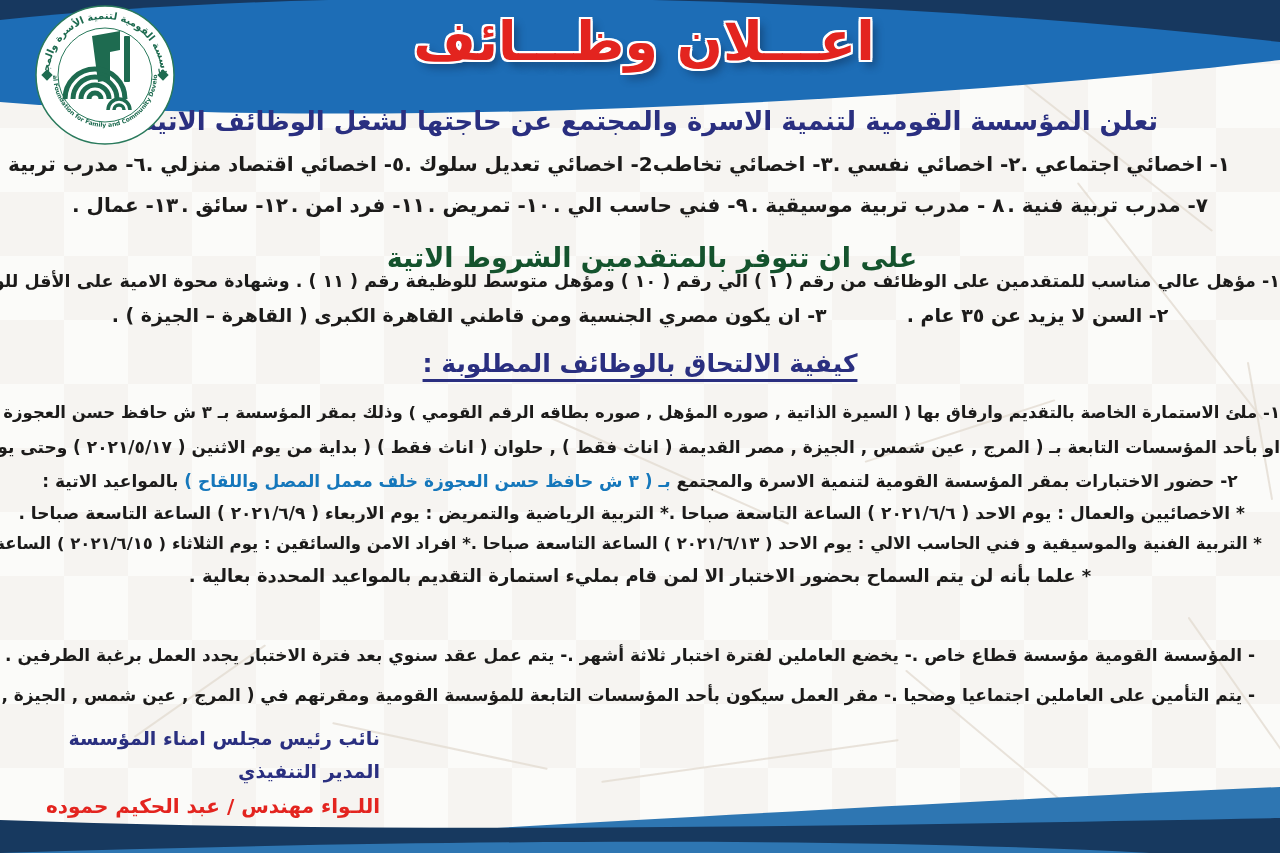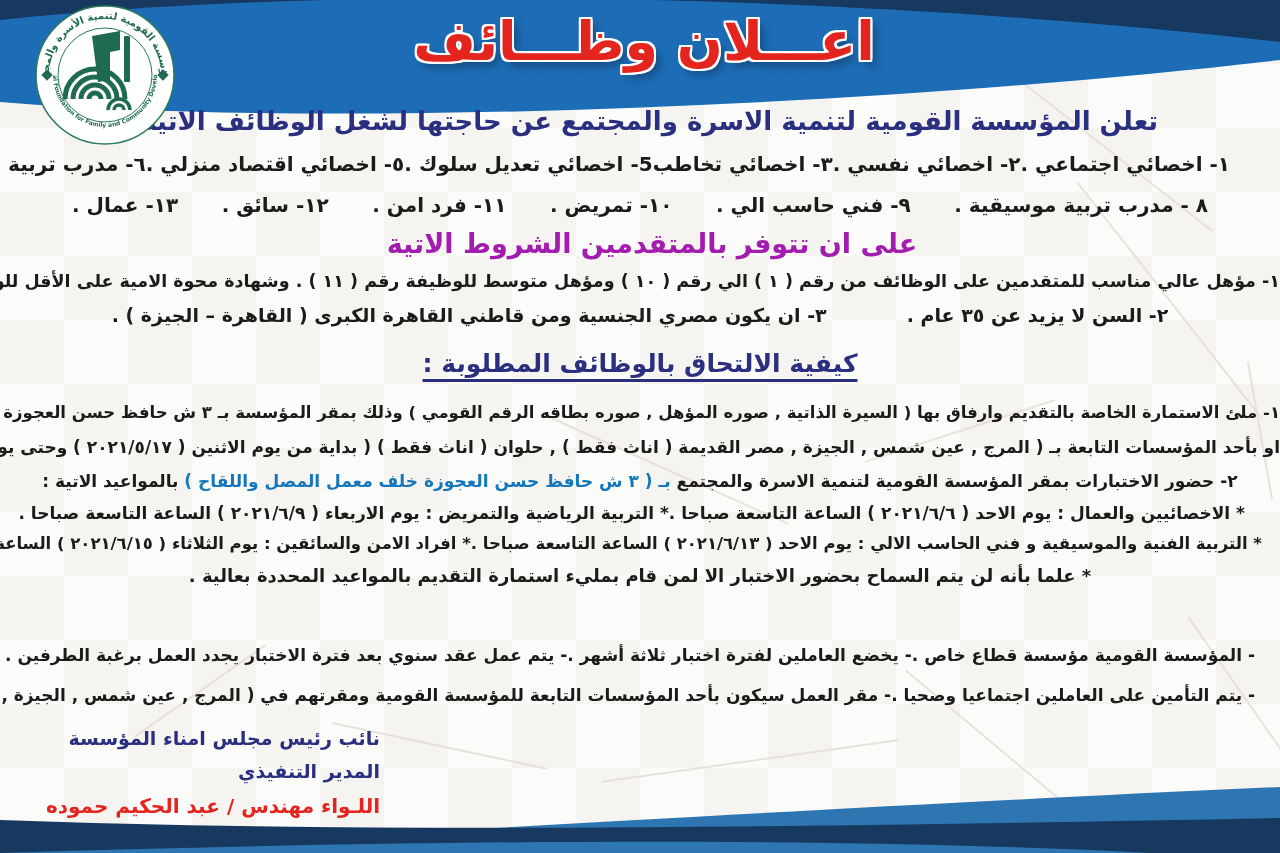--- a/index.html
+++ b/index.html
@@ -40,21 +40,21 @@
   }
   .logo{position:absolute;left:34px;top:4px;z-index:4;}
 
   .content{position:absolute;inset:0;z-index:3;}
   .blk{position:absolute;left:0;right:0;white-space:nowrap;color:#1c1b1a;font-weight:700;}
   .row{display:flex;justify-content:space-between;align-items:baseline;}
 
   .intro-heading{top:106px;font-size:26px;color:#2a2f80;font-weight:800;text-align:center;}
   .jobs1{top:152px;font-size:20px;padding:0 50px;}
   .jobs2{top:193px;font-size:20px;padding:0 72px;}
-  .cond-heading{top:228px;font-size:27px;color:#a21caf;font-weight:800;text-align:center;margin-left:24px;}
+  .cond-heading{top:242px;font-size:27px;color:#14532d;font-weight:800;text-align:center;margin-left:24px;}
   .cond1{top:271px;font-size:17.5px;text-align:center;}
   .cond23{top:304px;font-size:19px;display:flex;justify-content:center;gap:80px;}
   .howto-heading{top:349px;font-size:25px;color:#2a2f80;font-weight:800;text-align:center;
     text-decoration:underline;text-underline-offset:7px;text-decoration-thickness:2.5px;}
   .how1l1{top:403px;font-size:16.5px;text-align:center;}
   .how1l2{top:437px;font-size:17px;text-align:center;}
   .how2{top:471px;font-size:17px;text-align:center;}
   .how2 .loc{color:#1577bb;}
   .sched1{top:503px;font-size:17px;padding:0 35px 0 95px;}
   .sched2{top:534px;font-size:16.5px;padding:0 18px 0 14px;}
@@ -133,26 +133,27 @@
   <div class="poster-title">اعـــلان وظـــائف</div>
 
   <div class="content">
 
     <div class="blk intro-heading">تعلن المؤسسة القومية لتنمية الاسرة والمجتمع عن حاجتها لشغل الوظائف الاتية :</div>
 
     <div class="blk row jobs1">
       <span>١- اخصائي اجتماعي .</span>
       <span>٢- اخصائي نفسي .</span>
       <span>٣- اخصائي تخاطب</span>
-      <span>5- اخصائي تعديل سلوك .</span>
+      <span>2- اخصائي تعديل سلوك .</span>
       <span>٥- اخصائي اقتصاد منزلي .</span>
       <span>٦- مدرب تربية رياضية . .</span>
     </div>
 
     <div class="blk row jobs2">
+      <span>٧- مدرب تربية فنية .</span>
       <span>٨ - مدرب تربية موسيقية .</span>
       <span>٩- فني حاسب الي .</span>
       <span>١٠- تمريض .</span>
       <span>١١- فرد امن .</span>
       <span>١٢- سائق .</span>
       <span>١٣- عمال .</span>
     </div>
 
     <div class="blk cond-heading">على ان تتوفر بالمتقدمين الشروط الاتية</div>
 

